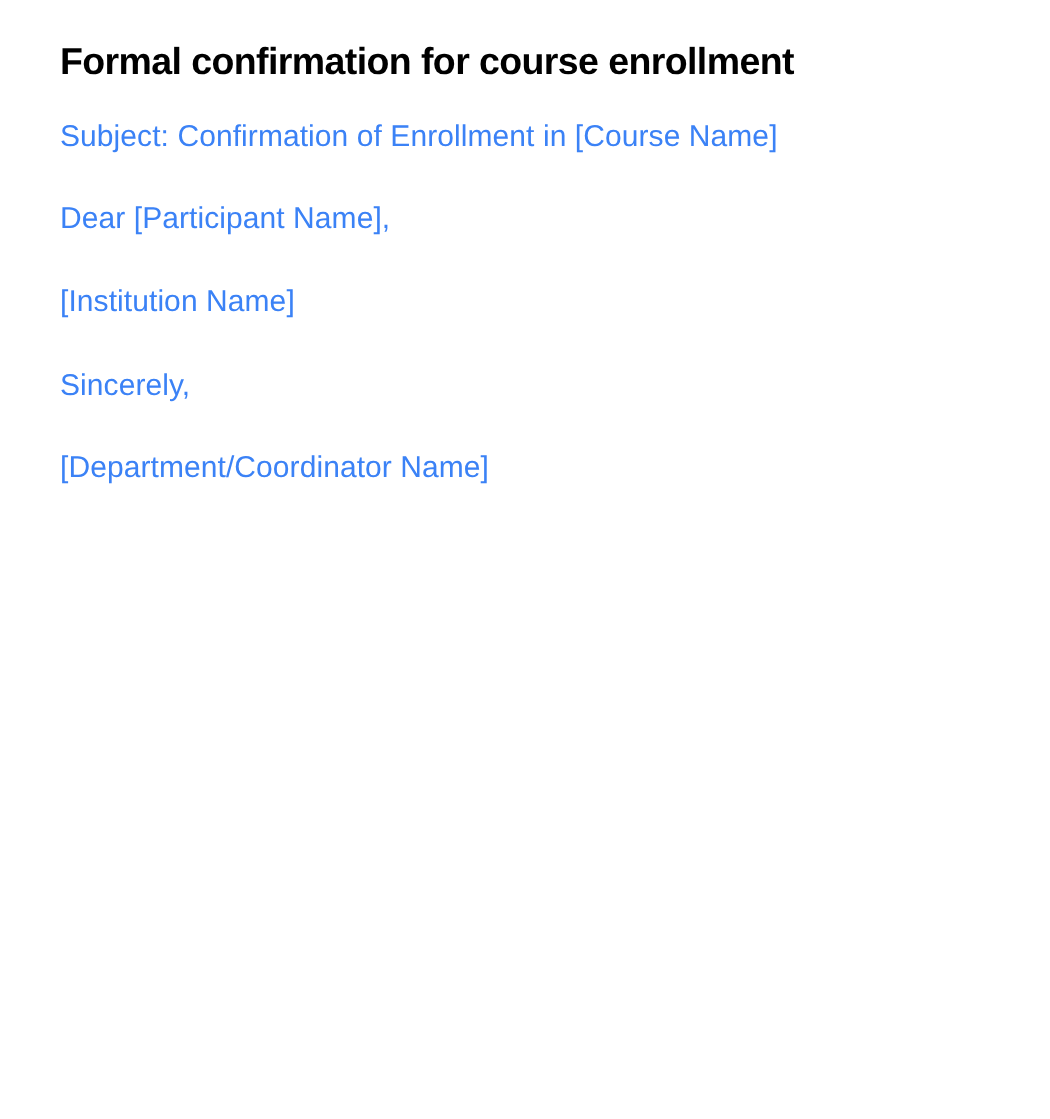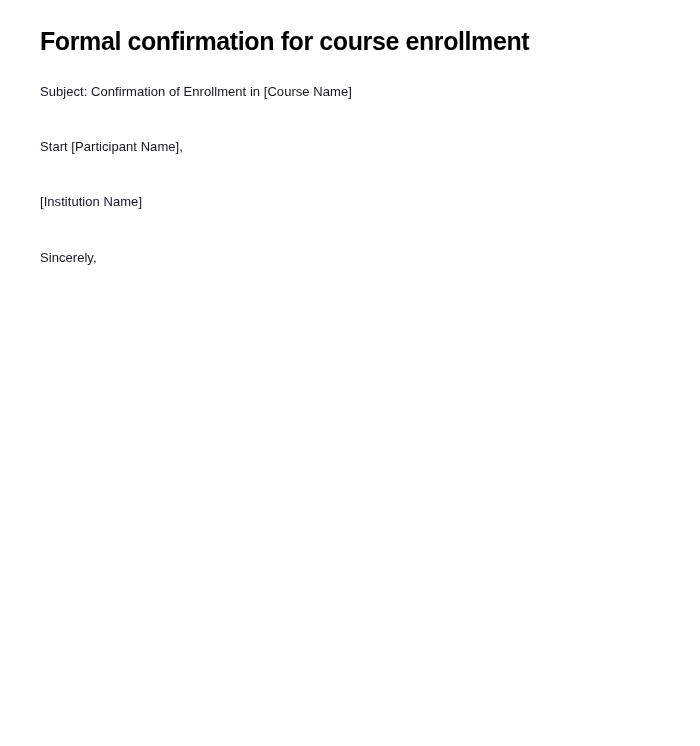--- a/index.html
+++ b/index.html
@@ -22,30 +22,31 @@
     }
     .title {
       font-size: 25px;
       font-weight: bold;
       letter-spacing: -0.4px;
       line-height: 34px;
       margin: 0 0 16px 0;
       color: #000000;
     }
     .para {
-      font-size: 13px;
+      font-size: 20px;
       line-height: 35.2px;
       margin: 0 0 20px 0;
-      color: #0f172a;
+      color: #3b82f6;
       letter-spacing: 0.05px;
       max-width: 600px;
     }
   </style>
 </head>
 <body>
 
 <div class="page">
   <h1 class="title">Formal confirmation for course enrollment</h1>
   <p class="para">Subject: Confirmation of Enrollment in [Course Name]</p>
-  <p class="para">Start [Participant Name],</p>
+  <p class="para">Dear [Participant Name],</p>
   <p class="para">[Institution Name]</p>
   <p class="para">Sincerely,</p>
+  <p class="para">[Department/Coordinator Name]</p>
 </div>
 
 </body></html>

